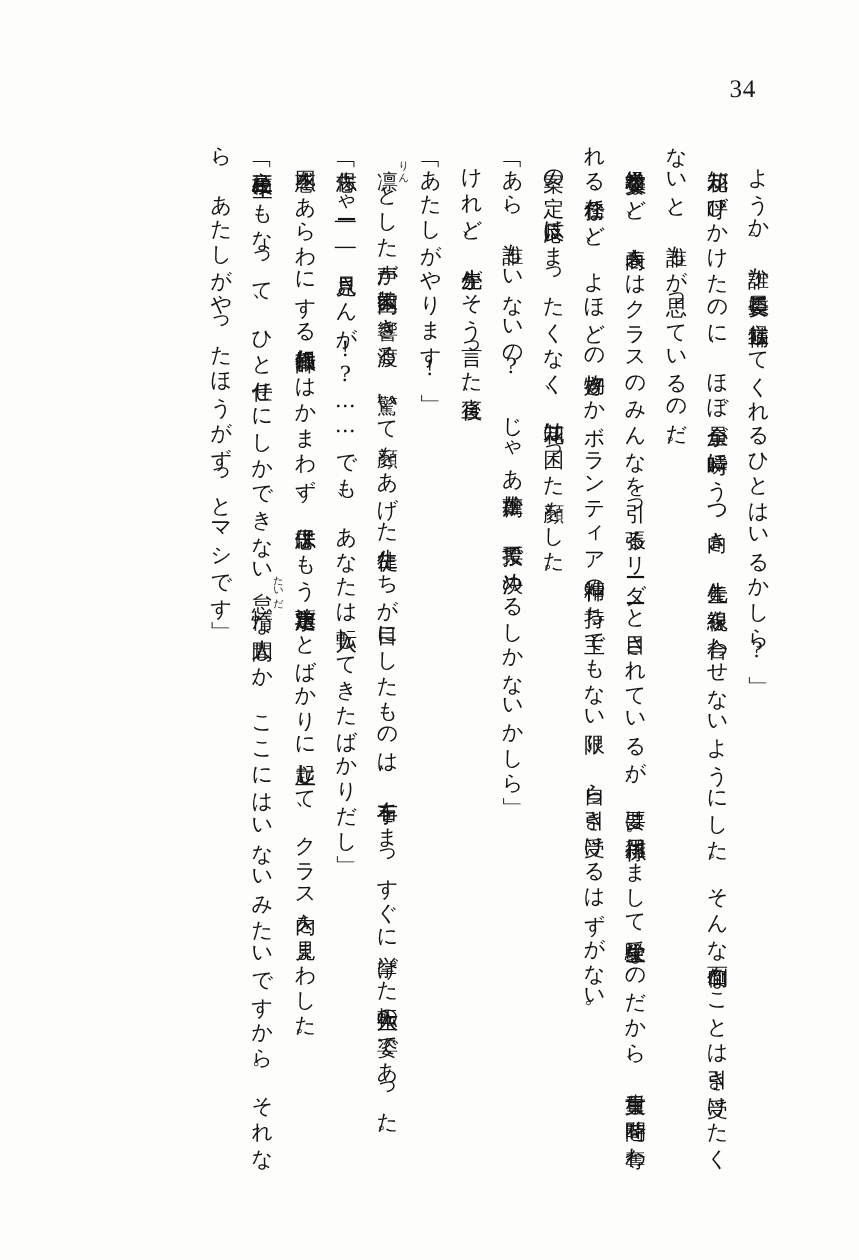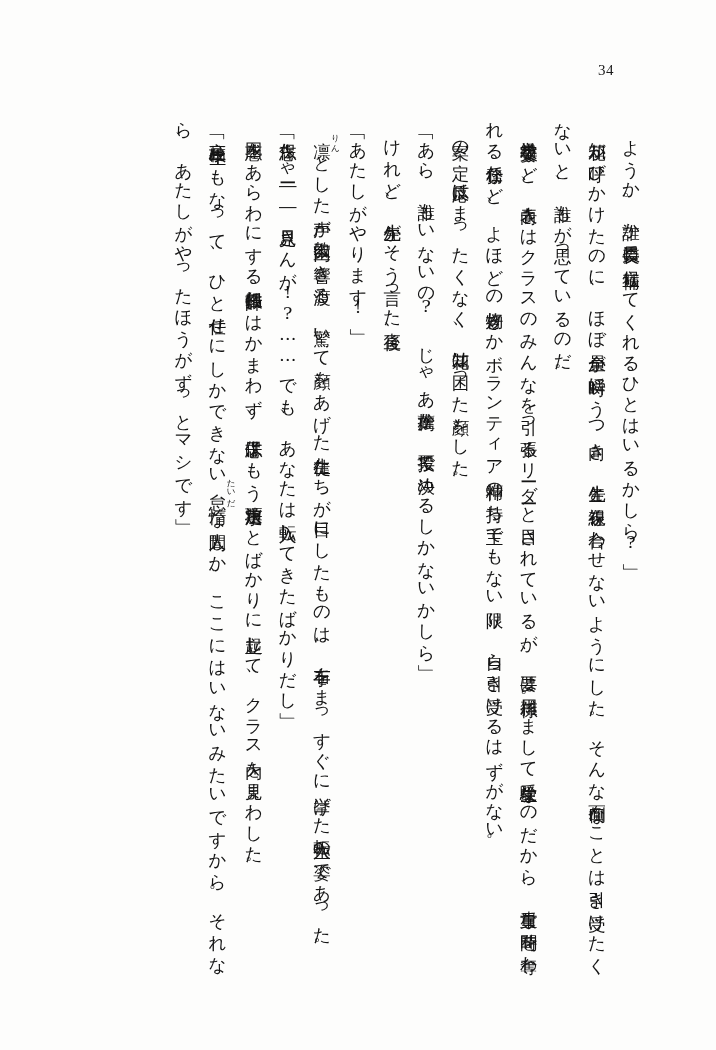--- a/index.html
+++ b/index.html
@@ -16,22 +16,22 @@
   }
   .page {
     position: relative;
     width: 716px;
     height: 1050px;
     background: #fdfdfc;
   }
   .page-number {
     position: absolute;
     top: 62px;
-    right: 102px;
-    font-size: 15px;
+    right: 86px;
+    font-size: 21px;
     font-family: "Liberation Serif", "DejaVu Serif", serif;
     color: #1a1a1a;
     letter-spacing: 0.5px;
   }
   .text-block {
     position: absolute;
     top: 110px;
     right: 68px;
     height: 855px;
     width: 560px;

